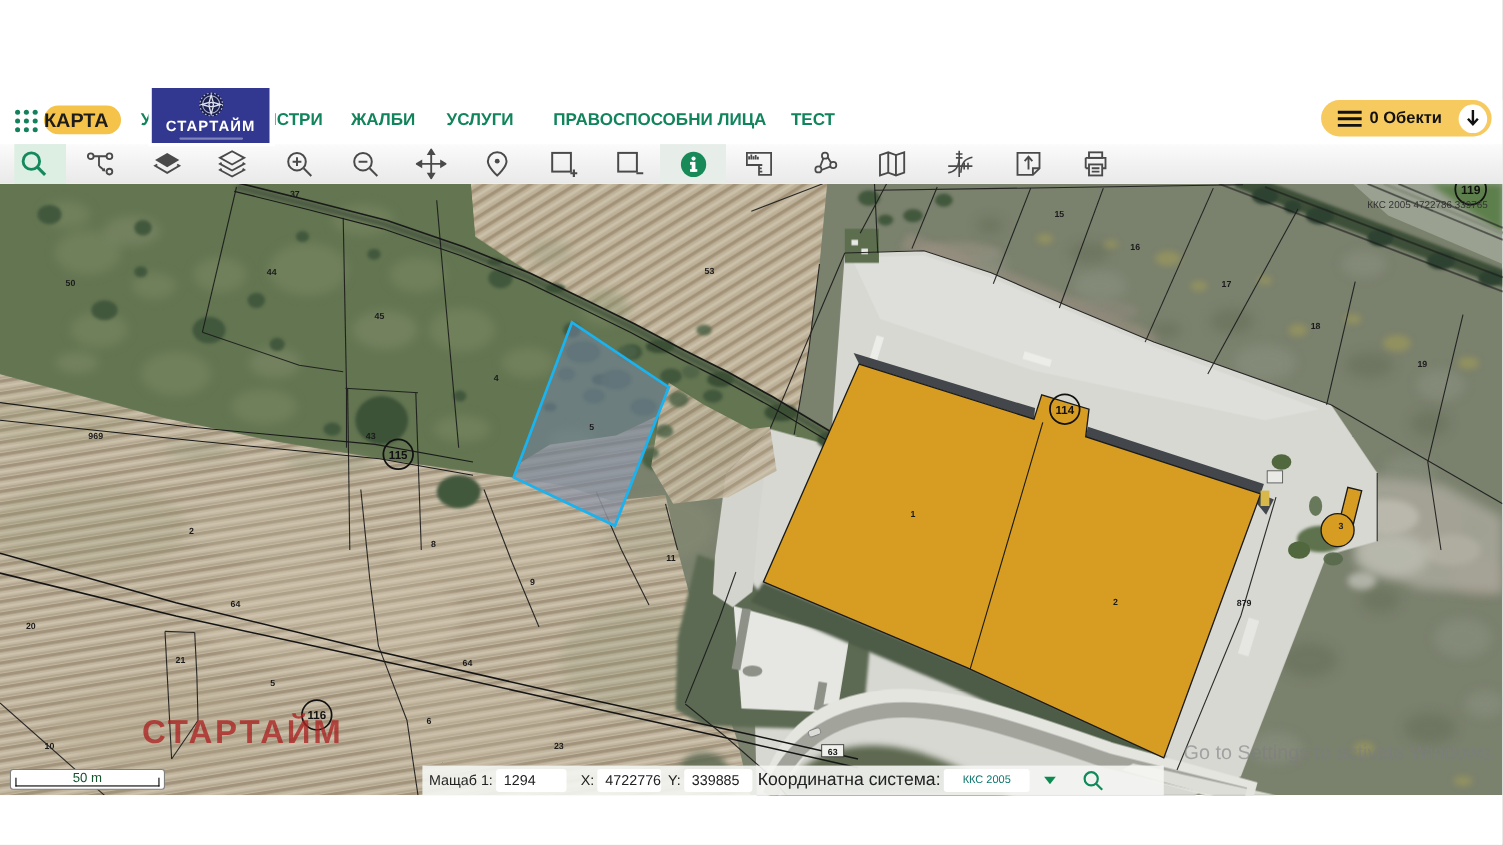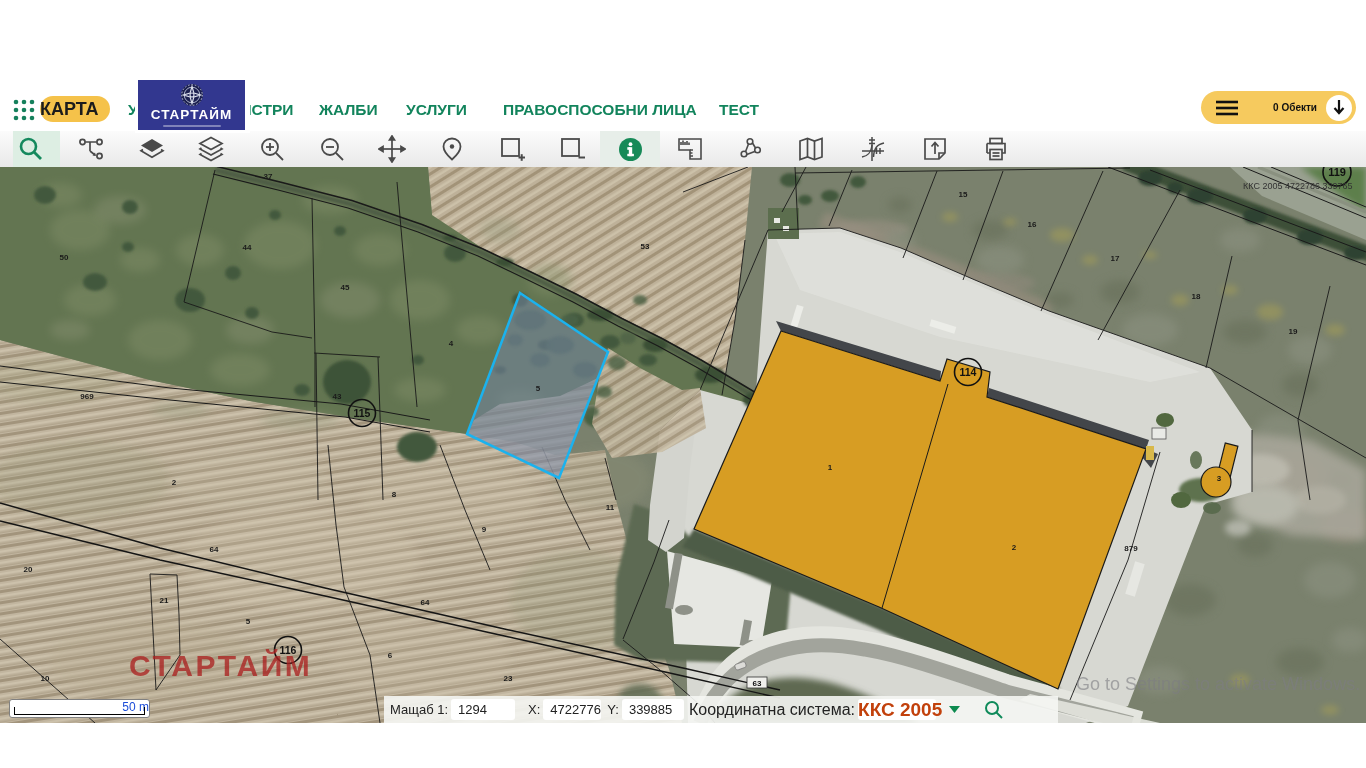--- a/index.html
+++ b/index.html
@@ -3,38 +3,38 @@
 <meta charset="utf-8">
 <style>
 * { margin:0; padding:0; box-sizing:border-box; }
 html,body { width:1366px; height:768px; background:#ffffff; font-family:"Liberation Sans", sans-serif; overflow:hidden; }
 #page { position:relative; width:1366px; height:768px; }
 #nav { position:absolute; left:0; top:91px; width:1366px; height:40px; background:#fff; }
 .navitem { position:absolute; top:0; height:37px; line-height:37px; font-weight:bold; font-size:15.5px; color:#12845c; white-space:nowrap; }
 #karta { position:absolute; left:40px; top:5px; width:70px; height:26px; background:#f5c24a; border-radius:14px; text-align:left; line-height:26px; font-weight:bold; font-size:18px; color:#1c1c1c; }
 #dots { position:absolute; left:13px; top:8px; }
 #objbtn { position:absolute; left:1201px; top:0px; width:155px; height:33px; background:#f6ca5e; border-radius:17px; }
-#objbtn .txt { position:absolute; left:44px; top:0; width:72px; text-align:right; line-height:33px; font-weight:bold; font-size:10px; color:#111; white-space:nowrap; }
+#objbtn .txt { position:absolute; left:44px; top:0; width:72px; text-align:left; line-height:33px; font-weight:bold; font-size:15px; color:#111; white-space:nowrap; }
 #objbtn .circ { position:absolute; right:4px; top:3.5px; width:26px; height:26px; background:#fff; border-radius:50%; text-align:center; }
 #logobox { position:absolute; left:135px; top:72px; width:115px; height:61px; background:#fff; z-index:5; }
 #logo { position:absolute; left:3px; top:8px; width:107px; height:50px; background:#32378f; color:#fff; text-align:center; }
 #logo .t1 { position:absolute; top:27px; left:0; width:100%; font-size:13.5px; font-weight:bold; letter-spacing:1px; }
 #logo .t2 { position:absolute; top:45px; left:25px; width:58px; height:2px; background:rgba(255,255,255,.38); border-radius:1px; }
 #toolbar { position:absolute; left:0; top:131px; width:1366px; height:36px; background:linear-gradient(#fbfbfb,#e9e9e9); }
 .tool { position:absolute; top:0; width:48px; height:36px; display:flex; align-items:center; justify-content:center; }
 #map { position:absolute; left:0; top:167px; width:1366px; height:556px; overflow:hidden; }
 #wmred { position:absolute; left:129px; top:482px; font-size:30px; font-weight:bold; color:rgba(170,35,33,0.78); letter-spacing:2.5px; z-index:6; }
 #aw1 { position:absolute; left:1074px; top:478px; font-size:23px; color:rgba(125,125,130,0.6); z-index:6; }
 #aw2 { position:absolute; left:1076px; top:507px; font-size:18px; color:rgba(125,125,130,0.6); z-index:6; }
 #kkstext { position:absolute; left:1243px; top:14px; font-size:9px; color:#333; z-index:6; white-space:nowrap; }
 #bbar { position:absolute; left:384px; top:696px; width:674px; height:27px; background:rgba(245,246,243,0.9); z-index:7; display:flex; align-items:center; font-size:13px; color:#222; white-space:nowrap; }
 #bbar .inp { background:#fff; border-radius:3px; height:21px; line-height:21px; padding-left:7px; margin:0 3px; }
 #bbar .lbl { margin-left:6px; }
-#kks { color:#c2410c; font-weight:bold; font-size:19px; }
-#scalebox { position:absolute; left:9px; top:699px; width:141px; height:18.5px; background:#fff; border:1px solid #808080; border-radius:3px; z-index:7; font-size:12px; color:#1d4ed8; text-align:right; line-height:15px; }
+#kks { color:#0f766e; font-weight:normal; font-size:10px; }
+#scalebox { position:absolute; left:9px; top:699px; width:141px; height:18.5px; background:#fff; border:1px solid #808080; border-radius:3px; z-index:7; font-size:12px; color:#14532d; text-align:center; line-height:15px; }
 #scalebox .bar { position:absolute; left:4px; right:4px; bottom:2px; height:8px; border-left:1.5px solid #000; border-right:1.5px solid #000; border-bottom:1.5px solid #000; }
 </style>
 </head>
 <body>
 <div id="page">
   <div id="nav">
     <svg id="dots" width="24" height="24">
       <g fill="#15805c">
         <circle cx="3" cy="3" r="2.3"></circle>
           <circle cx="11" cy="3" r="2.3"></circle>

